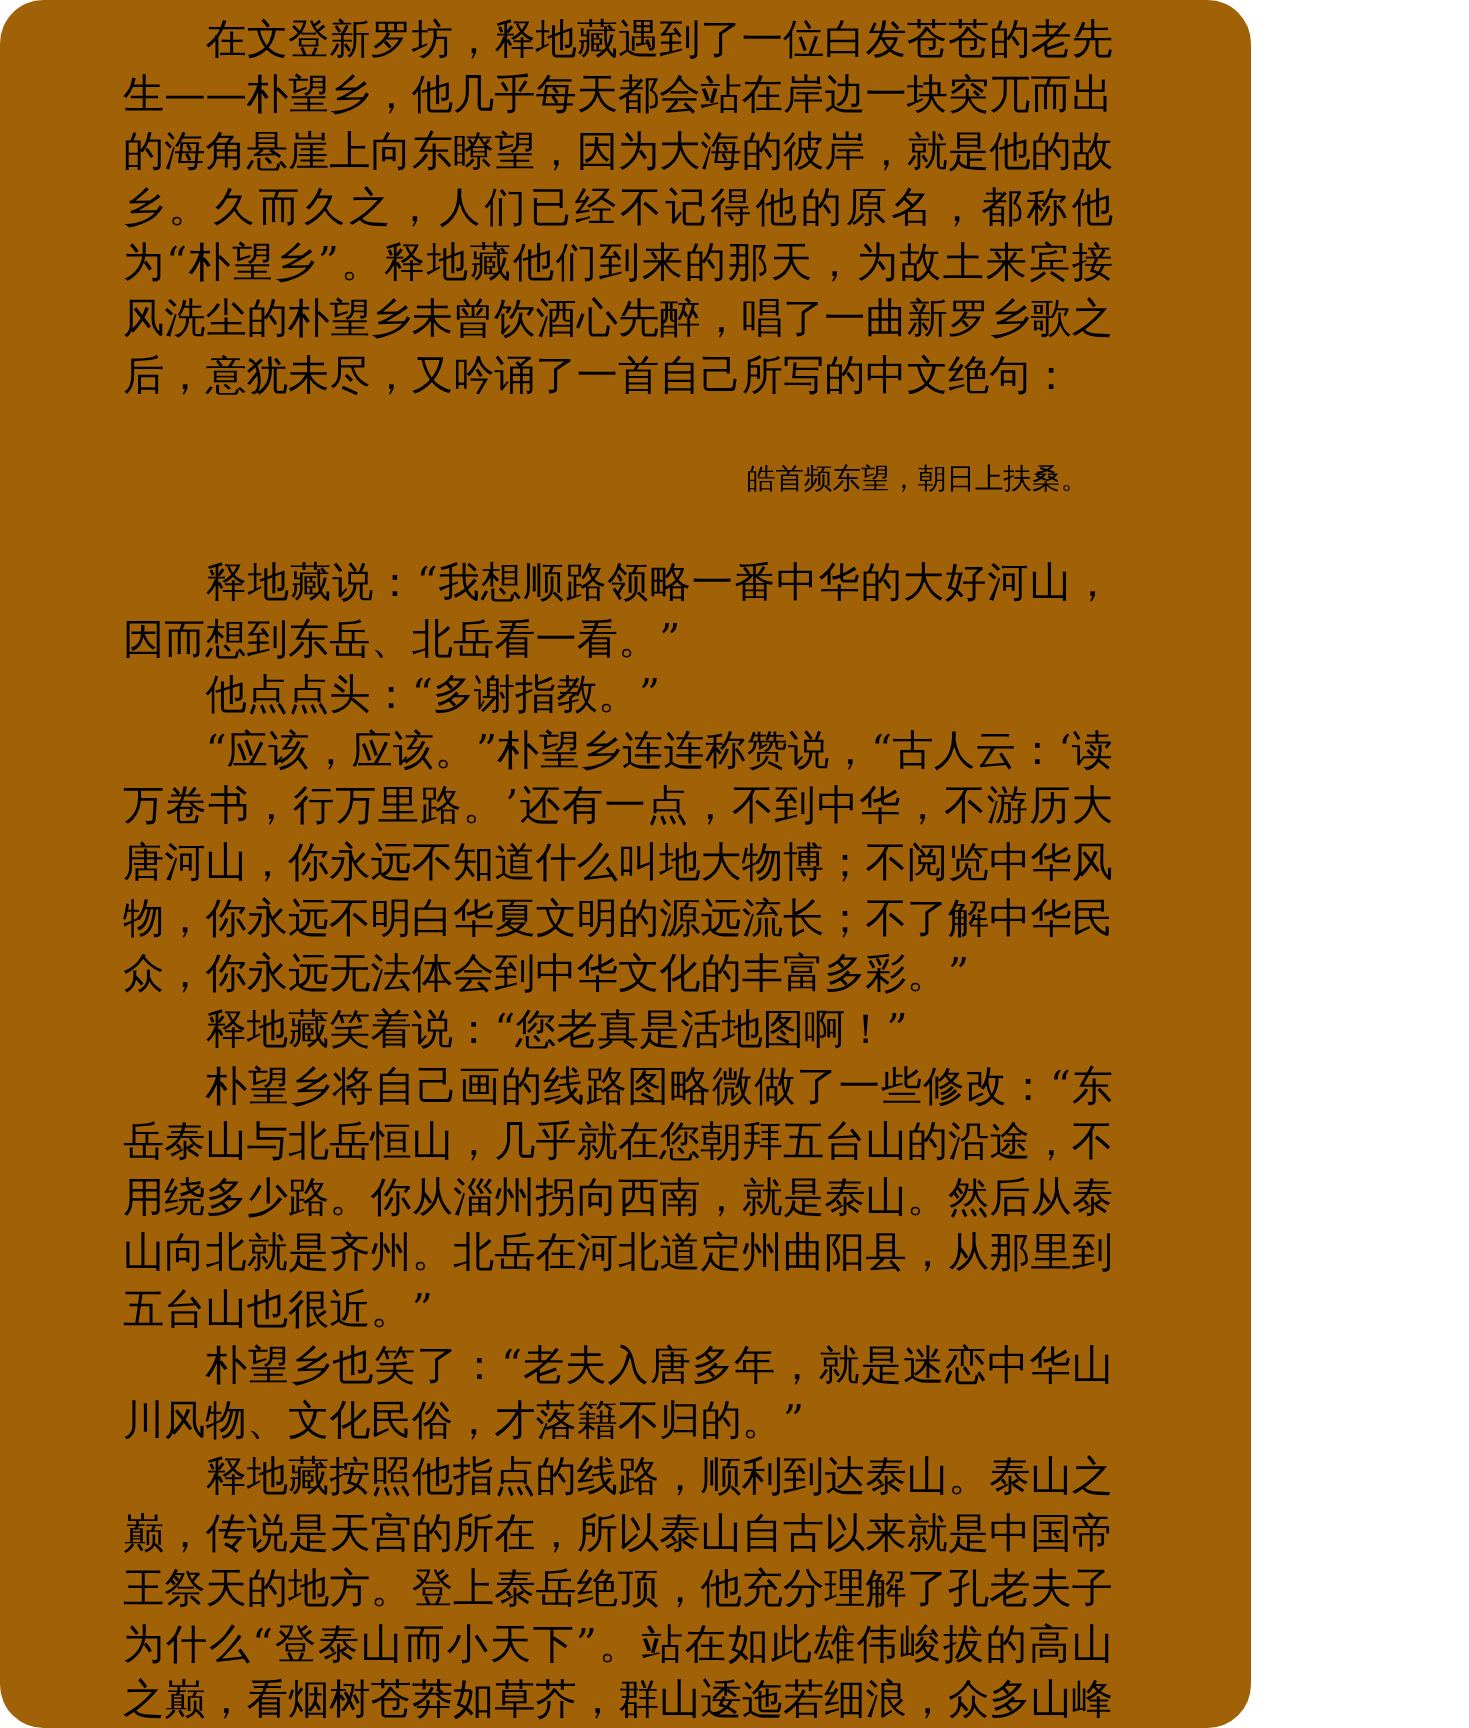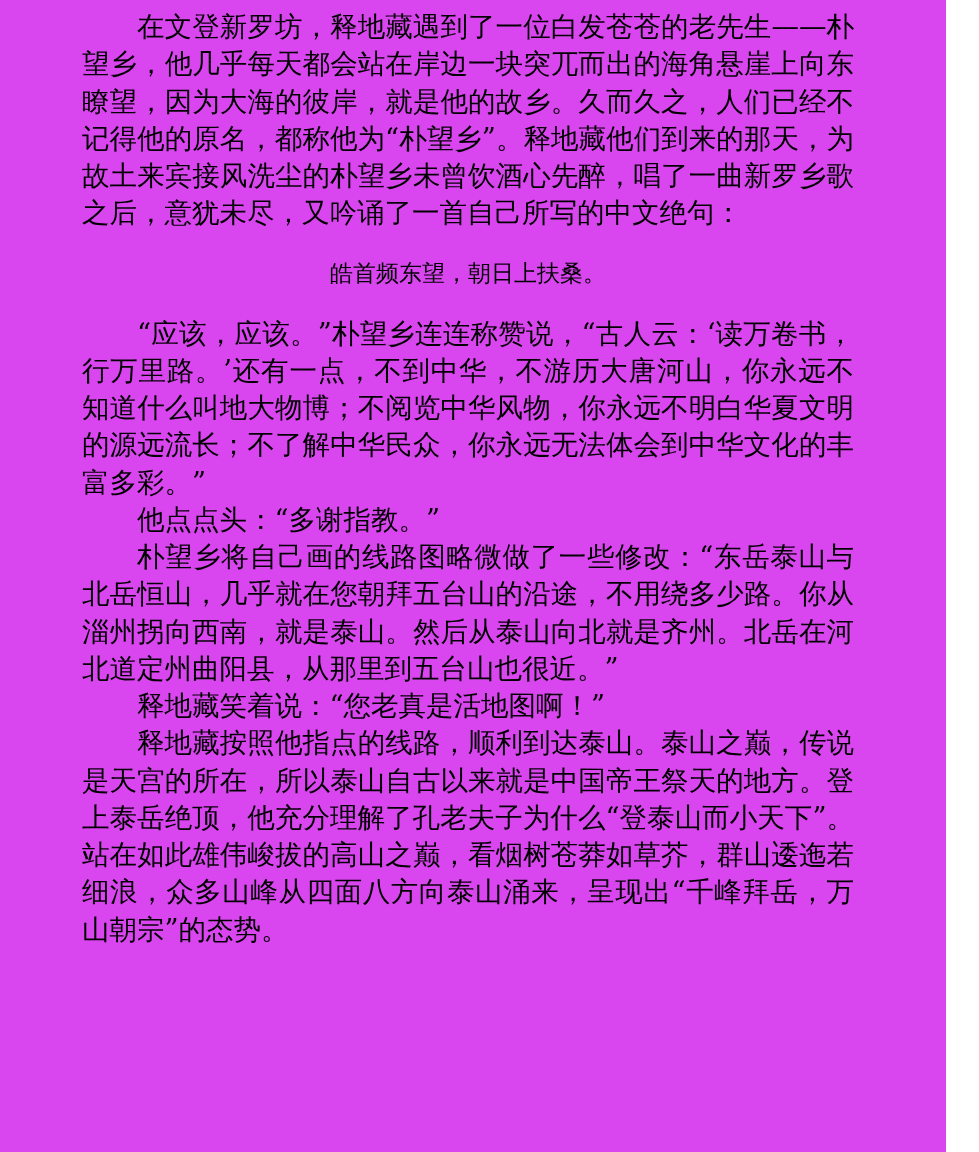--- a/index.html
+++ b/index.html
@@ -9,60 +9,63 @@
   }
   body {
     width: 979px;
     height: 1152px;
     font-family: "DejaVu Serif", "Liberation Serif", serif;
     color: #000000;
     overflow: hidden;
   }
   .page {
     box-sizing: border-box;
-    width: 946px;
+    width: 834px;
     height: 1152px;
     padding: 8px 92px 0 82px;
-    background: #d946ef;
+    background: #a16207;
+    border-radius: 29px;
   }
   .para {
     margin: 0;
     font-size: 27.5px;
     line-height: 1.355;
     text-align: justify;
     text-justify: inter-ideograph;
     letter-spacing: 0px;
     font-weight: 500;
   }
   .indent {
     text-indent: 2em;
   }
   .poem {
-    margin: 4px;
-    font-size: 23px;
+    margin: 16px;
+    font-size: 19px;
     line-height: 1.355;
-    text-align: center;
+    text-align: right;
     font-weight: 500;
   }
   .gap-md {
     height: 22px;
   }
 </style>
 </head>
 <body>
 
 <div class="page">
 
   <p class="para indent">在文登新罗坊，释地藏遇到了一位白发苍苍的老先生——朴望乡，他几乎每天都会站在岸边一块突兀而出的海角悬崖上向东瞭望，因为大海的彼岸，就是他的故乡。久而久之，人们已经不记得他的原名，都称他为“朴望乡”。释地藏他们到来的那天，为故土来宾接风洗尘的朴望乡未曾饮酒心先醉，唱了一曲新罗乡歌之后，意犹未尽，又吟诵了一首自己所写的中文绝句：</p>
 
   <div class="gap-md"></div>
 
   <p class="poem">皓首频东望，朝日上扶桑。</p>
 
   <div class="gap-md"></div>
 
+  <p class="para indent">释地藏说：“我想顺路领略一番中华的大好河山，因而想到东岳、北岳看一看。”</p>
+  <p class="para indent">他点点头：“多谢指教。”</p>
   <p class="para indent">“应该，应该。”朴望乡连连称赞说，“古人云：‘读万卷书，行万里路。’还有一点，不到中华，不游历大唐河山，你永远不知道什么叫地大物博；不阅览中华风物，你永远不明白华夏文明的源远流长；不了解中华民众，你永远无法体会到中华文化的丰富多彩。”</p>
-  <p class="para indent">他点点头：“多谢指教。”</p>
+  <p class="para indent">释地藏笑着说：“您老真是活地图啊！”</p>
   <p class="para indent">朴望乡将自己画的线路图略微做了一些修改：“东岳泰山与北岳恒山，几乎就在您朝拜五台山的沿途，不用绕多少路。你从淄州拐向西南，就是泰山。然后从泰山向北就是齐州。北岳在河北道定州曲阳县，从那里到五台山也很近。”</p>
-  <p class="para indent">释地藏笑着说：“您老真是活地图啊！”</p>
+  <p class="para indent">朴望乡也笑了：“老夫入唐多年，就是迷恋中华山川风物、文化民俗，才落籍不归的。”</p>
   <p class="para indent">释地藏按照他指点的线路，顺利到达泰山。泰山之巅，传说是天宫的所在，所以泰山自古以来就是中国帝王祭天的地方。登上泰岳绝顶，他充分理解了孔老夫子为什么“登泰山而小天下”。站在如此雄伟峻拔的高山之巅，看烟树苍莽如草芥，群山逶迤若细浪，众多山峰从四面八方向泰山涌来，呈现出“千峰拜岳，万山朝宗”的态势。</p>
 
 </div>
 
 </body></html>

